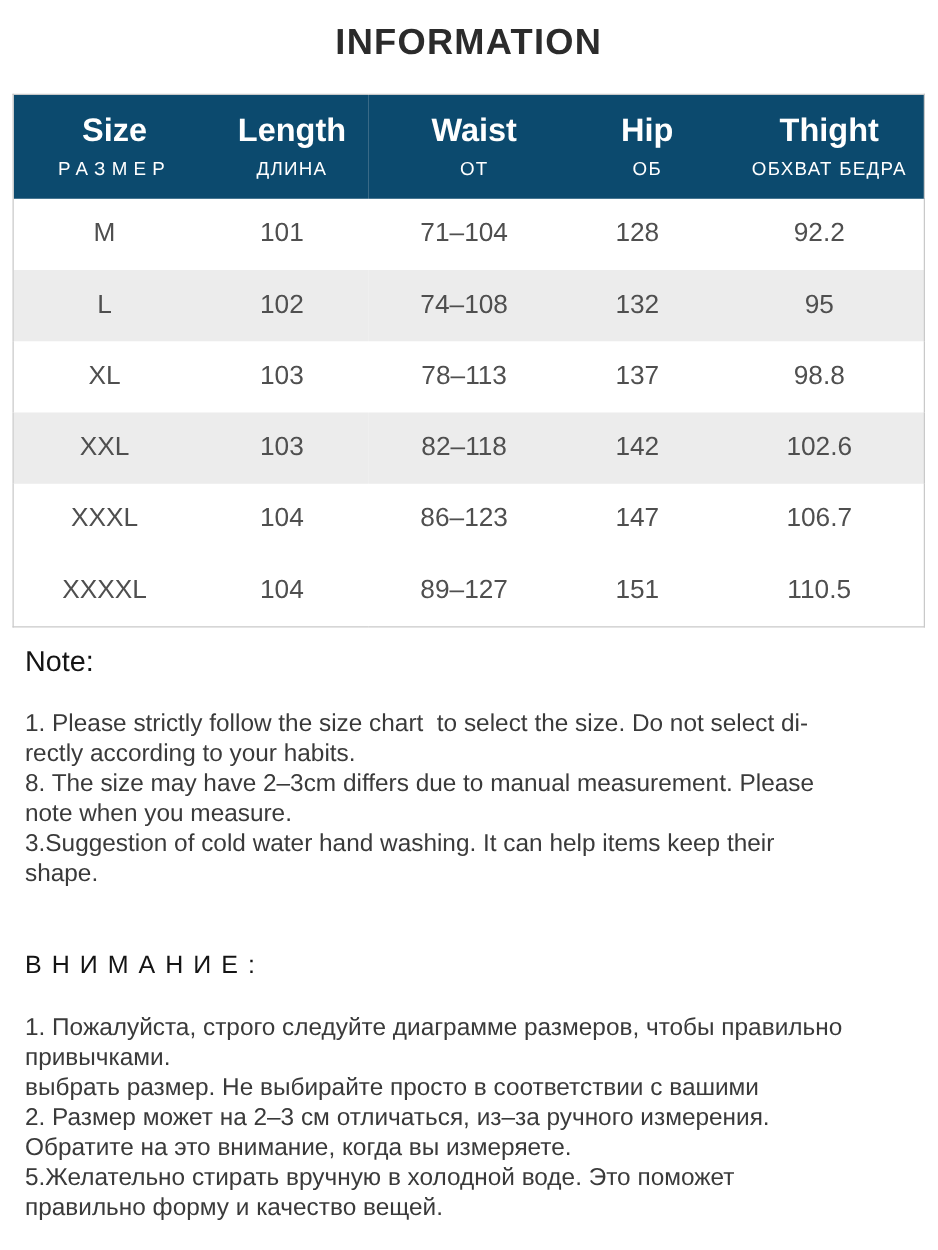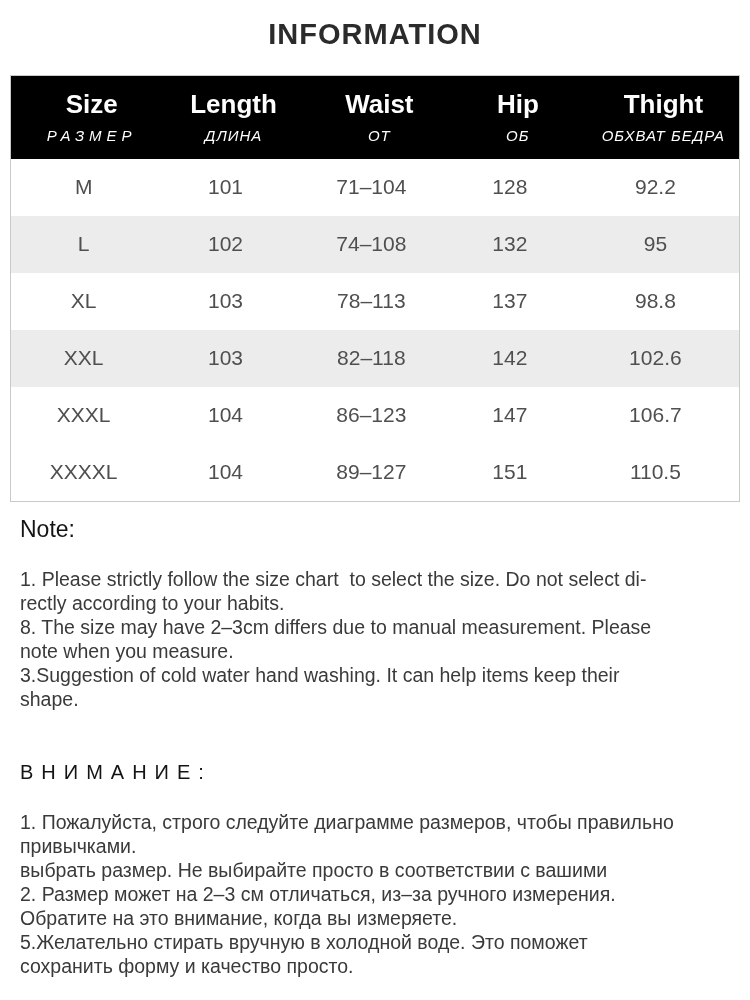--- a/index.html
+++ b/index.html
@@ -29,36 +29,35 @@
     border: 1px solid #c9c9c9;
     table-layout: fixed;
   }
   col.c1 { width: 20%; }
   col.c2 { width: 19%; }
   col.c3 { width: 21%; }
   col.c4 { width: 17%; }
   col.c5 { width: 23%; }
 
   thead th {
-    background: #000000;
+    background: #0c4a6e;
     color: #ffffff;
     padding: 14px 0 15px 16px;
     vertical-align: middle;
   }
   .th-en {
     font-size: 26px;
     font-weight: 700;
     line-height: 1.15;
   }
   .th-ru {
     font-size: 15px;
     font-weight: 400;
     letter-spacing: 1px;
     margin-top: 7px;
-    font-style: italic;
   }
   th.col-size .th-ru { letter-spacing: 5px; }
 
   tbody td {
     text-align: center;
     vertical-align: middle;
     height: 55px;
     font-size: 21px;
     color: #4f4f4f;
   }
@@ -186,17 +185,17 @@
 
   <section class="notes notes-ru">
     <h2 class="note-heading ru-heading">ВНИМАНИЕ:</h2>
     <div class="para">
         <div class="line">1. Пожалуйста, строго следуйте диаграмме размеров, чтобы правильно</div>
         <div class="line">привычками.</div>
         <div class="line">выбрать размер. Не выбирайте просто в соответствии с вашими</div>
         <div class="line">2. Размер может на 2–3 см отличаться, из–за ручного измерения.</div>
         <div class="line">Обратите на это внимание, когда вы измеряете.</div>
         <div class="line">5.Желательно стирать вручную в холодной воде. Это поможет</div>
-        <div class="line">сохранить форму и качество просто.</div>
+        <div class="line">правильно форму и качество вещей.</div>
       </div>
   </section>
 
 </div>
 
 </body></html>

